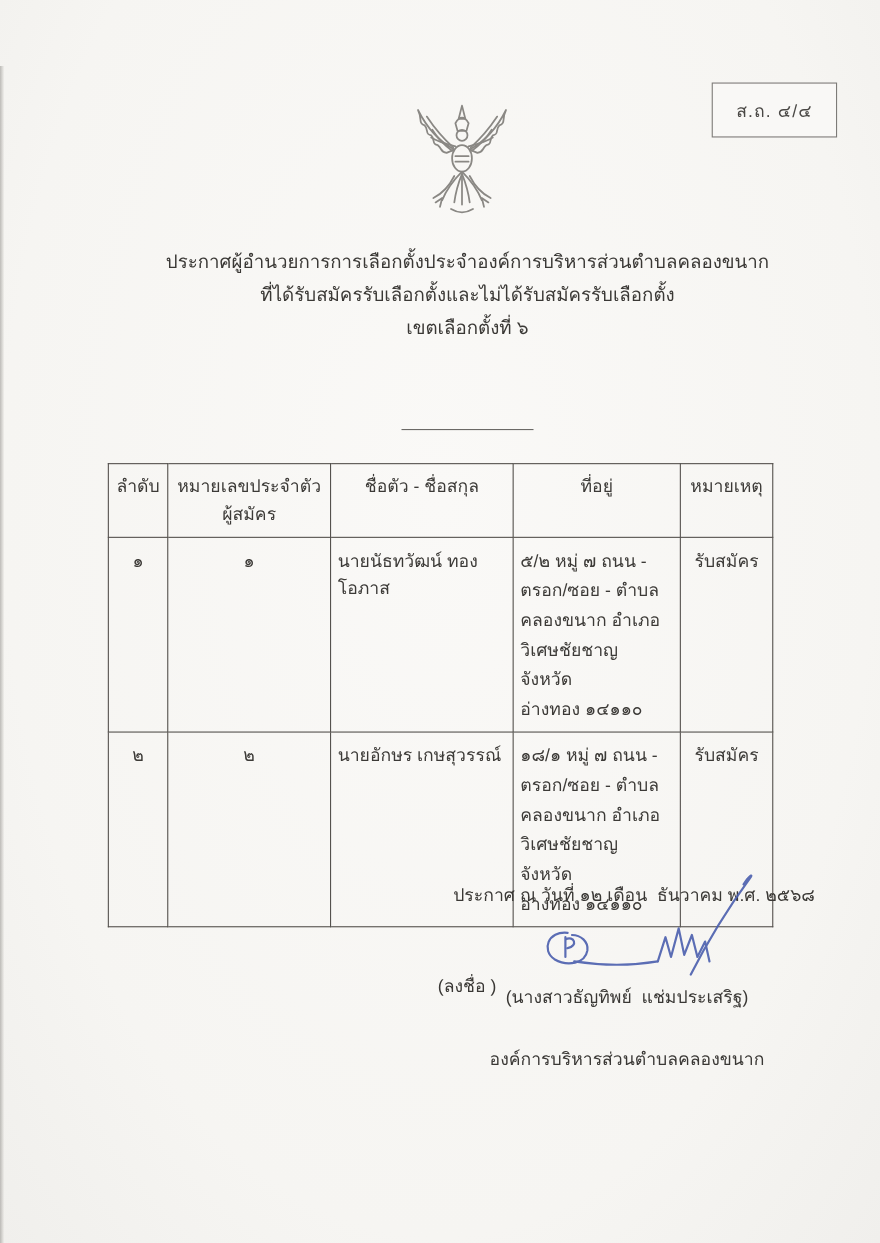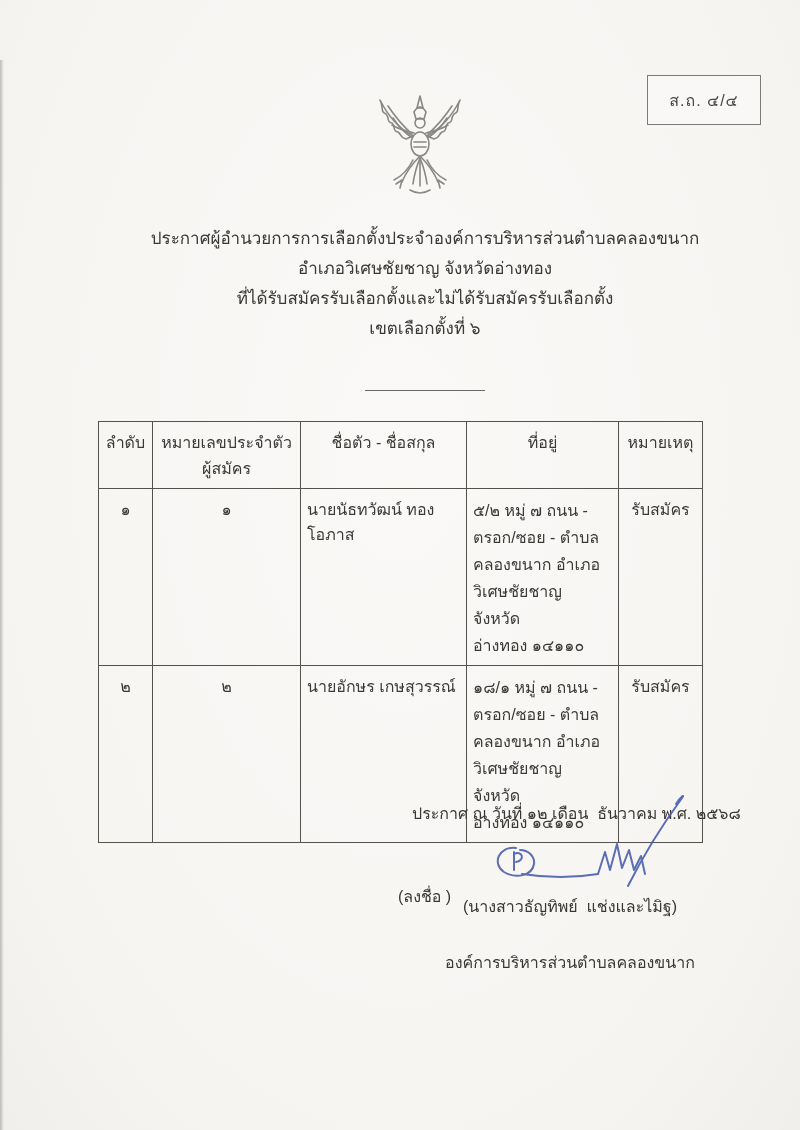--- a/index.html
+++ b/index.html
@@ -114,21 +114,20 @@
 
         <path d="M45 68 C40 78 34 84 26 88 M28 92 L34 88 L32 96"></path>
         <path d="M59 68 C64 78 70 84 78 88 M76 92 L70 88 L72 96"></path>
         <path d="M42 98 Q52 104 62 98"></path>
       </g>
     </svg>
   </div>
 
   <div class="title-block">
     <div class="title-line">ประกาศผู้อำนวยการการเลือกตั้งประจำองค์การบริหารส่วนตำบลคลองขนาก</div>
-    <div class="title-line">อำเภอวิเศษชัยชาญ จังหวัดอ่างทอง</div>
     <div class="title-line">ที่ได้รับสมัครรับเลือกตั้งและไม่ได้รับสมัครรับเลือกตั้ง</div>
     <div class="title-line">เขตเลือกตั้งที่ ๖</div>
   </div>
 
   <div class="title-divider"></div>
 
   <table class="doc-table">
     <colgroup>
       <col style="width:54px">
         <col style="width:148px">
@@ -185,15 +184,15 @@
 
         <path d="M44 88 C70 92 96 92 120 88"></path>
 
         <path d="M120 88 L127 66 L132 84 L139 58 L144 82 L151 64 L156 84 L163 70 L167 88"></path>
 
         <path d="M150 100 C165 70 185 38 204 12 C207 8 203 10 198 18"></path>
       </g>
     </svg>
   </div>
 
-  <div class="signer-name">(นางสาวธัญทิพย์  แช่งและไมิฐ)</div>
+  <div class="signer-name">(นางสาวธัญทิพย์  แช่มประเสริฐ)</div>
   <div class="signer-title2">องค์การบริหารส่วนตำบลคลองขนาก</div>
 </div>
 
 </body></html>

